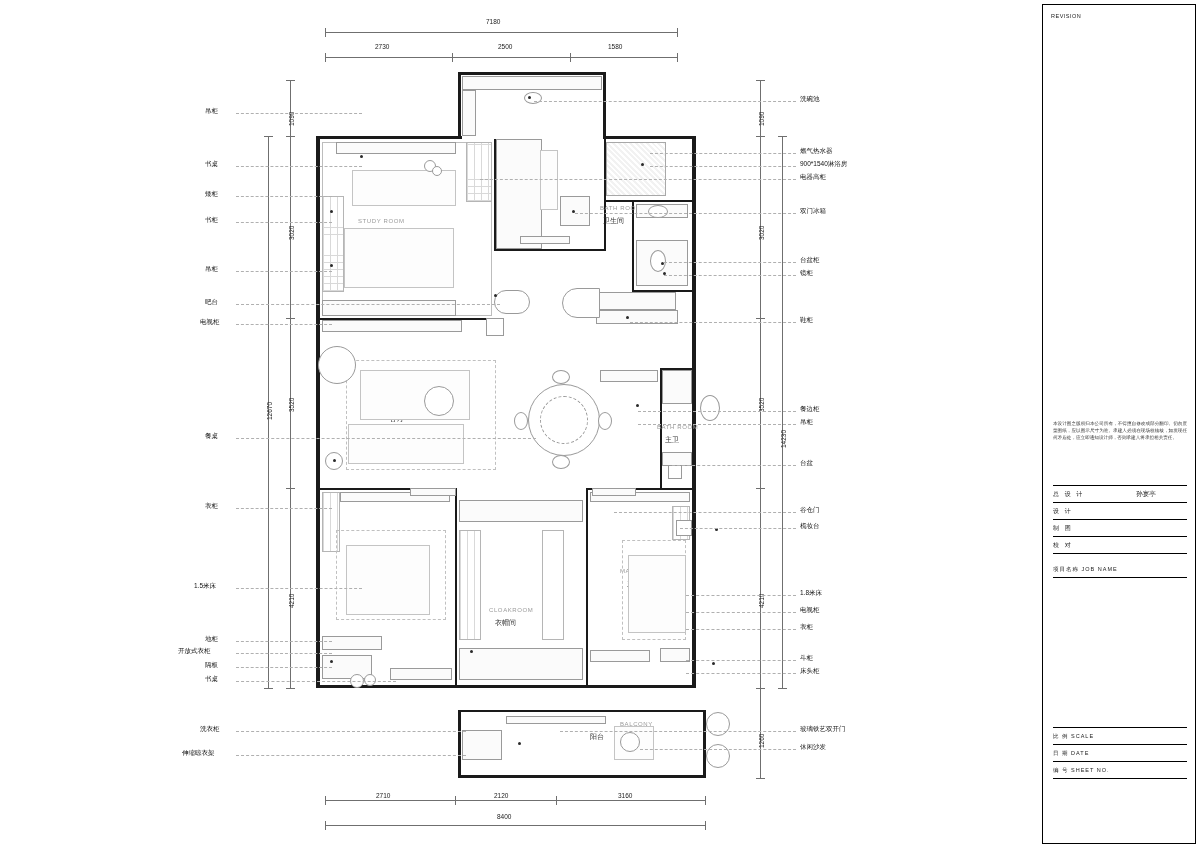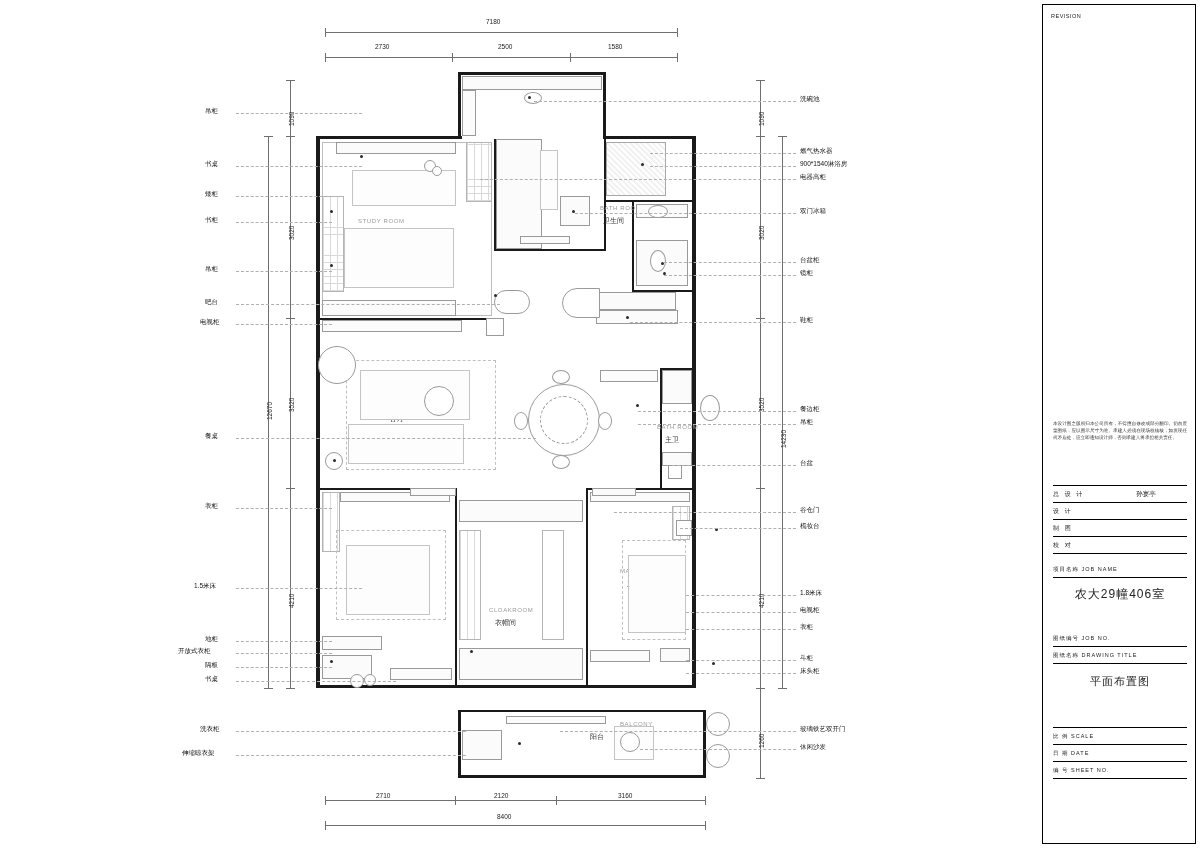--- a/index.html
+++ b/index.html
@@ -412,32 +412,22 @@
       <div class="tb-row">
         <div class="k">校    对</div>
         <div class="v"></div>
       </div>
     </div>
 
     <div class="tb-sec" style="top:556px;">
       <div class="tb-line">
         <span class="k">项目名称 JOB NAME</span>
       </div>
-      <div class="tb-big">农大29幢406室</div>
     </div>
 
-    <div class="tb-sec" style="top:625px;">
-      <div class="tb-line">
-        <span class="k">图纸编号 JOB NO.</span>
-      </div>
-      <div class="tb-line">
-        <span class="k">图纸名称 DRAWING TITLE</span>
-      </div>
-      <div class="tb-mid">平面布置图</div>
-    </div>
 
     <div class="tb-sec" style="top:722px;border-top:1px solid #000;">
       <div class="tb-line">
         <span class="k">比  例 SCALE</span>
       </div>
       <div class="tb-line">
         <span class="k">日  期 DATE</span>
       </div>
       <div class="tb-line">
         <span class="k">编  号 SHEET NO.</span>

